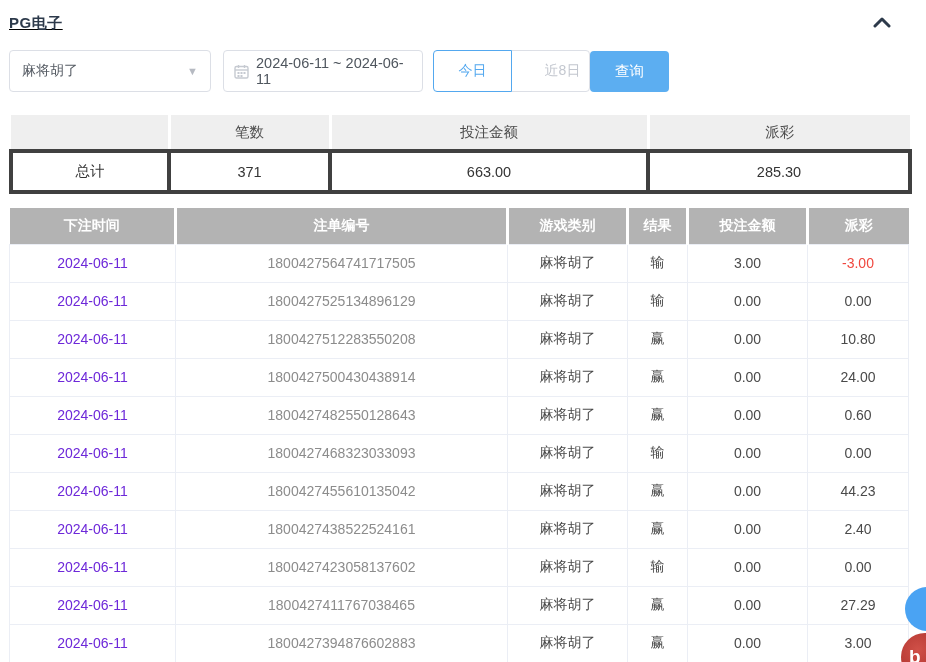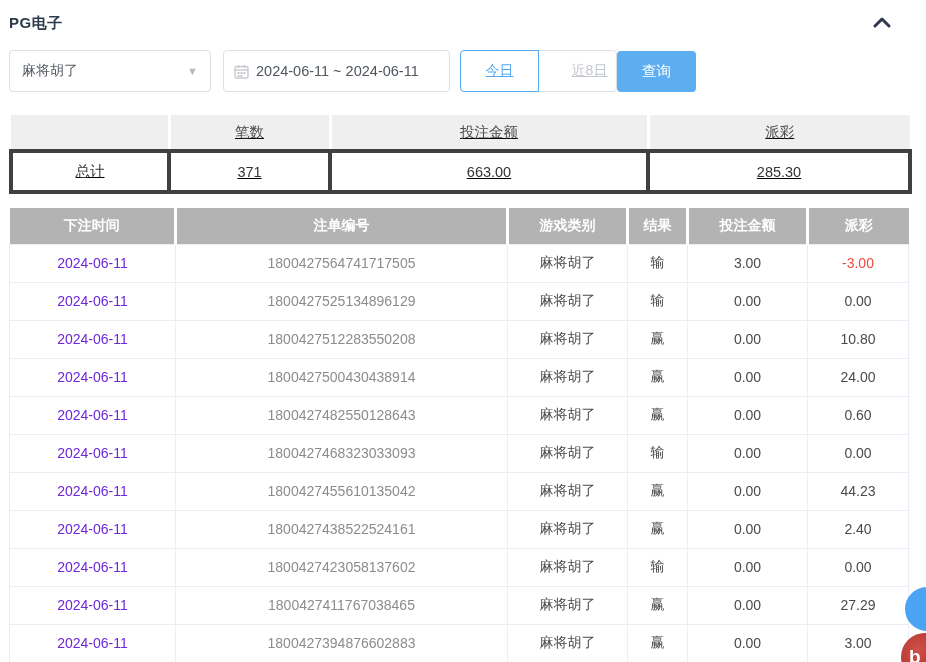--- a/index.html
+++ b/index.html
@@ -2,51 +2,51 @@
 <html><head>
 <meta charset="utf-8">
 <style>
   * { margin: 0; padding: 0; box-sizing: border-box; }
   html, body { width: 926px; height: 662px; overflow: hidden; background: #fff;
     font-family: "Liberation Sans", "DejaVu Sans", sans-serif; }
   .panel { position: relative; width: 926px; height: 662px; padding: 0 18px 0 9px; }
 
   
   .panel-header { display: flex; align-items: center; justify-content: space-between;
-    height: 42px; padding-top: 4px; }
+    height: 42px; padding-top: 4px; text-decoration: underline; }
   .panel-title { font-size: 15px; font-weight: bold; color: #2d3a4b; letter-spacing: .5px; }
   .collapse-btn { width: 28px; height: 24px; display: flex; align-items: center;
     justify-content: center; cursor: pointer; margin-right: 12px; }
 
   
   .filter-row { display: flex; align-items: center; margin-top: 8px; height: 42px; }
   .select-box { width: 202px; height: 42px; border: 1px solid #dcdfe6; border-radius: 4px;
     display: flex; align-items: center; justify-content: space-between; padding: 0 12px;
     font-size: 14px; color: #555b63; cursor: pointer; background: #fff; }
   .select-caret { color: #b6bac2; font-size: 11px; }
-  .date-box { width: 227px; height: 42px; border: 1px solid #dcdfe6; border-radius: 4px;
+  .date-box { width: 200px; height: 42px; border: 1px solid #dcdfe6; border-radius: 4px;
     display: flex; align-items: center; padding: 0 10px; margin-left: 12px;
     font-size: 14.5px; color: #4f565e; background: #fff; cursor: pointer; }
   .cal-icon { margin-right: 7px; display: inline-flex; }
   .btn-group { display: flex; margin-left: 10px; }
   .group-btn { width: 79px; height: 42px; background: #fff; border: 1px solid #dcdfe6;
     font-size: 14px; color: #c3c7cf; cursor: pointer; margin-left: -1px; position: relative;
-    font-family: inherit; text-decoration: underline; }
+    font-family: inherit; }
   .group-btn:first-child { border-radius: 4px 0 0 4px; margin-left: 0; }
   .group-btn:last-child { border-radius: 0 4px 4px 0; padding-left: 24px; }
   .group-btn.active { color: #53a8ef; border-color: #53a8ef; z-index: 2; }
   .search-btn { width: 79px; height: 41px; border: none; border-radius: 4px;
     background: #5caef1; color: #fff; font-size: 14.5px; cursor: pointer; font-family: inherit; }
 
   
   table { border-collapse: collapse; table-layout: fixed; width: 899px; }
   td, th { text-align: center; font-weight: normal; overflow: hidden; white-space: nowrap; }
 
   
-  .summary-table { margin-top: 23px; text-decoration: underline; }
+  .summary-table { margin-top: 23px; }
   .summary-table th { height: 36px; background: #efefef; font-size: 14.5px; color: #4c4c4c;
     border-left: 3px solid #fff; }
   .summary-table th:first-child { border-left: none; }
   .summary-table td { height: 41px; font-size: 14.5px; color: #343434;
     border: 4px solid #404040; background: #fff; }
 
   
   .bets-table { margin-top: 14px; }
   .bets-table th { height: 36px; background: #b3b3b3; color: #fff; font-size: 14px;
     font-weight: bold; border-left: 3px solid #fff; font-family: Liberation Mono, monospace; }

